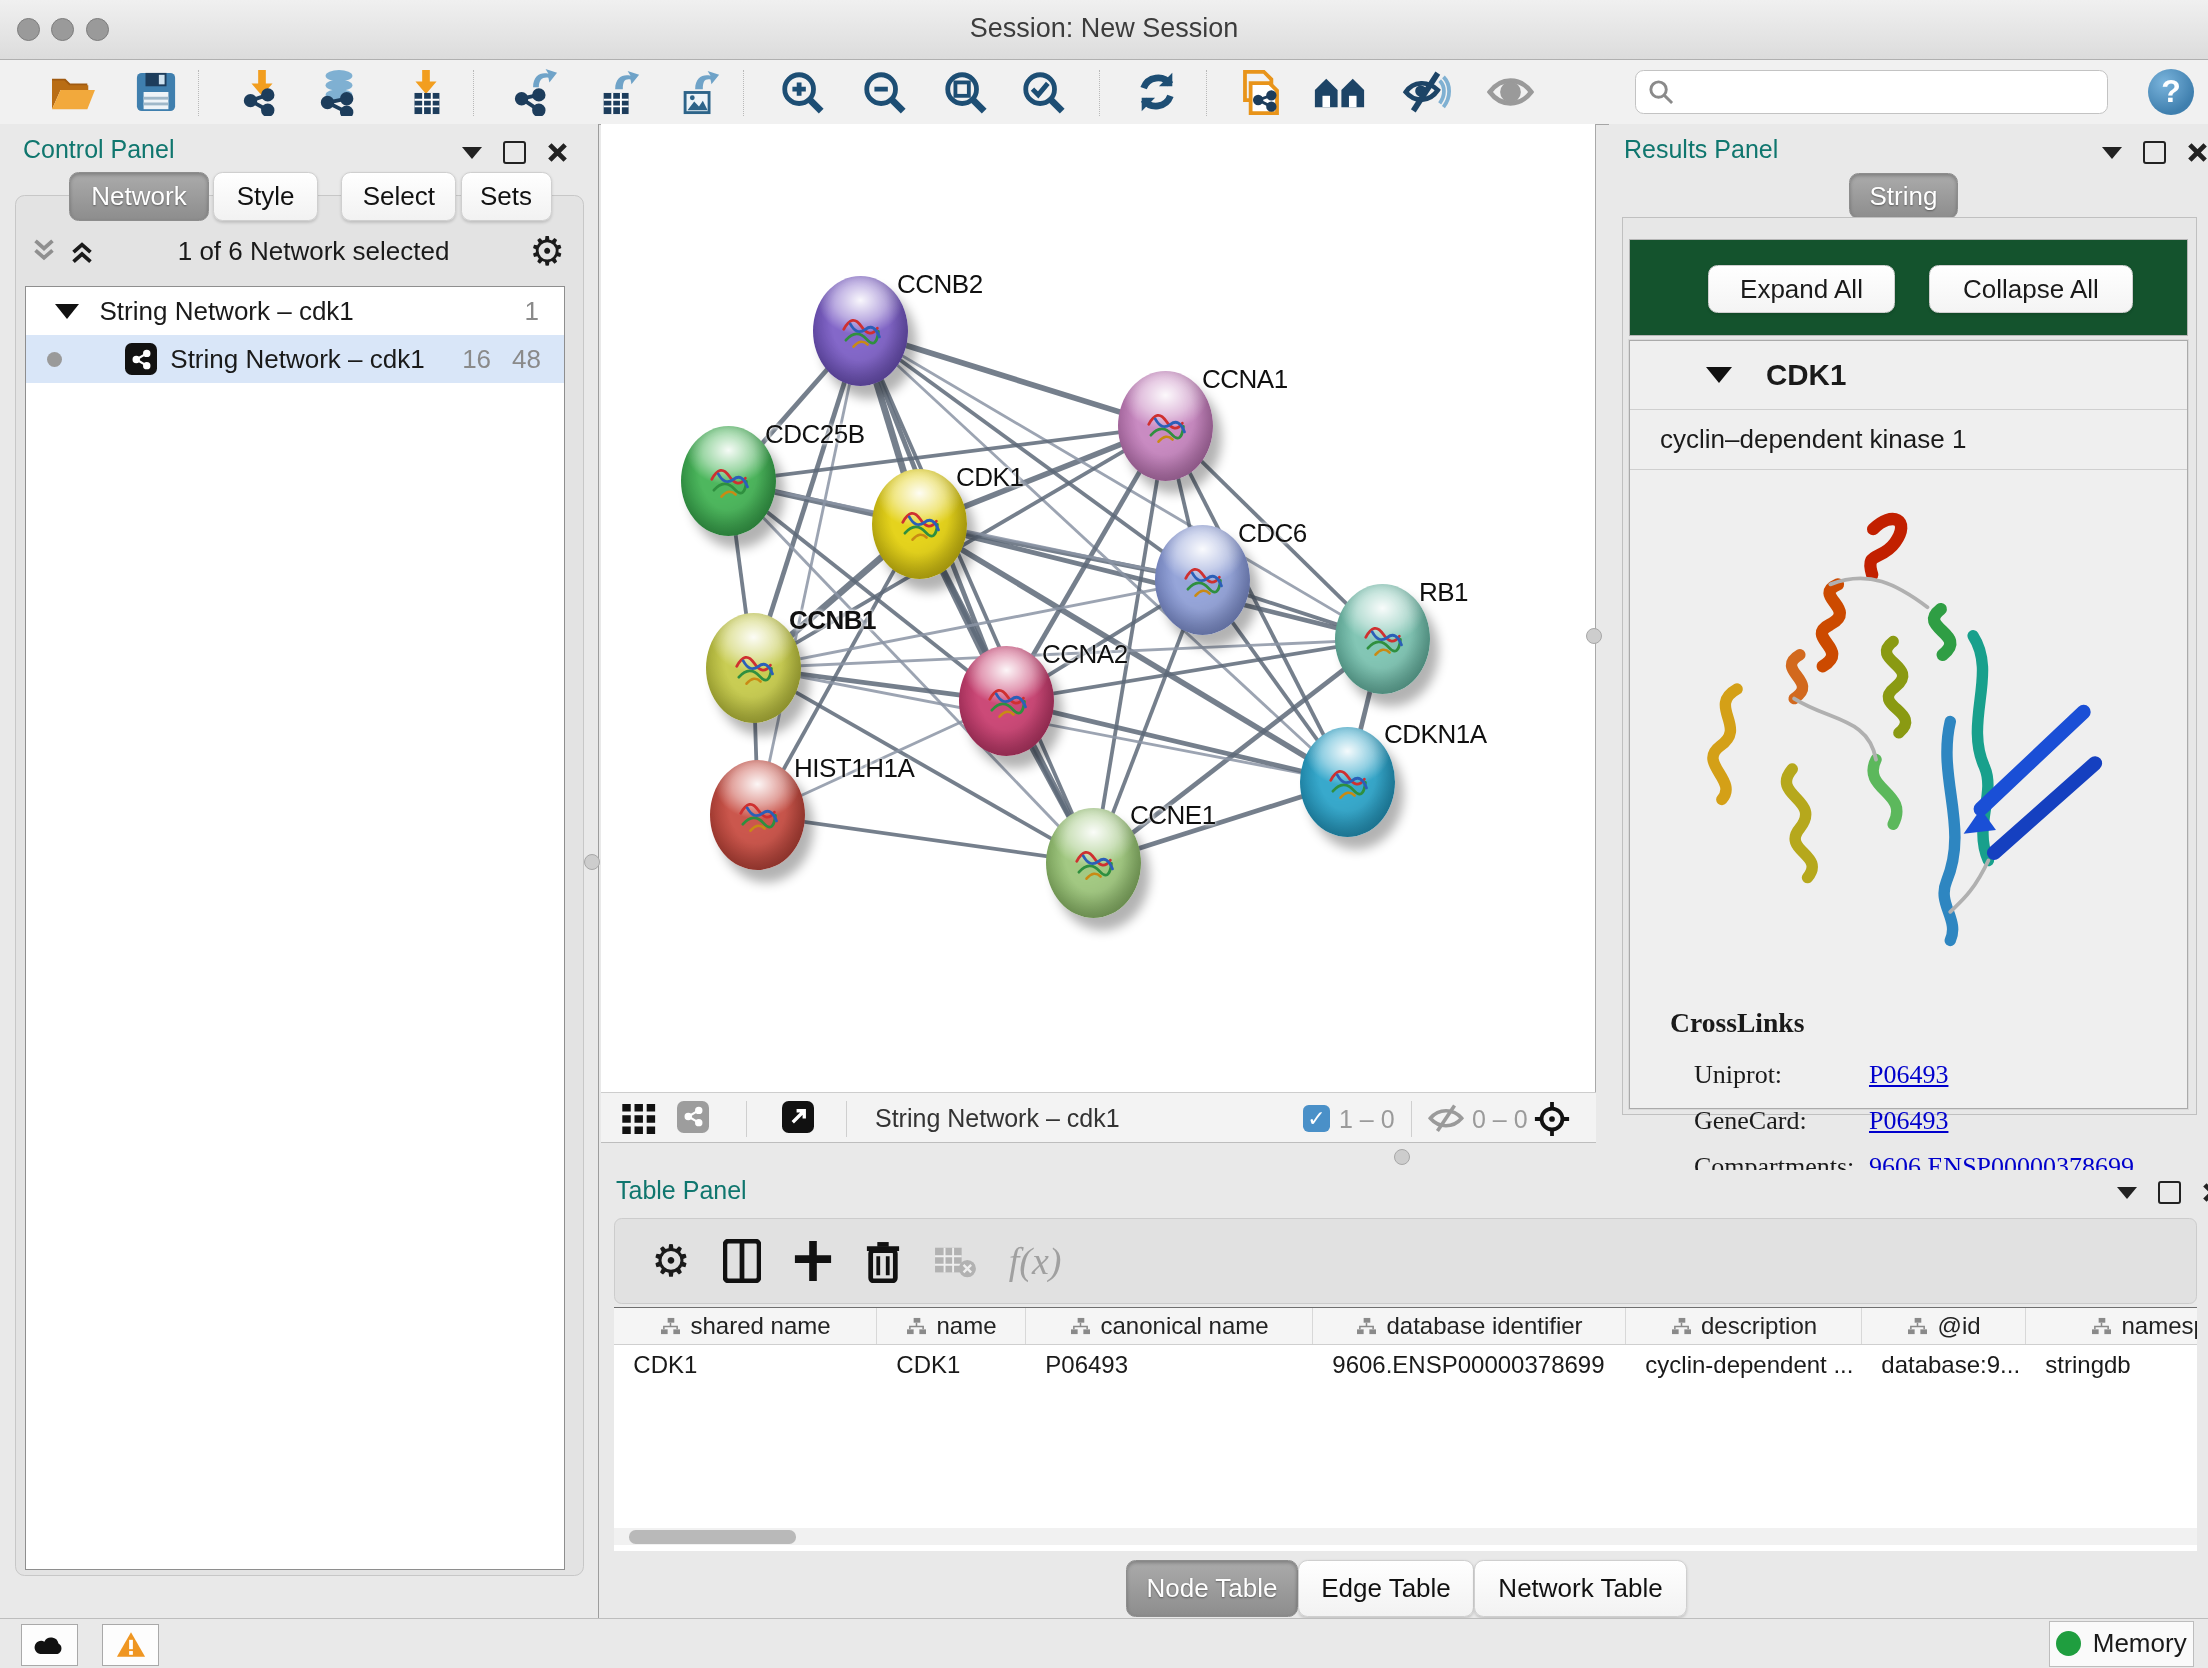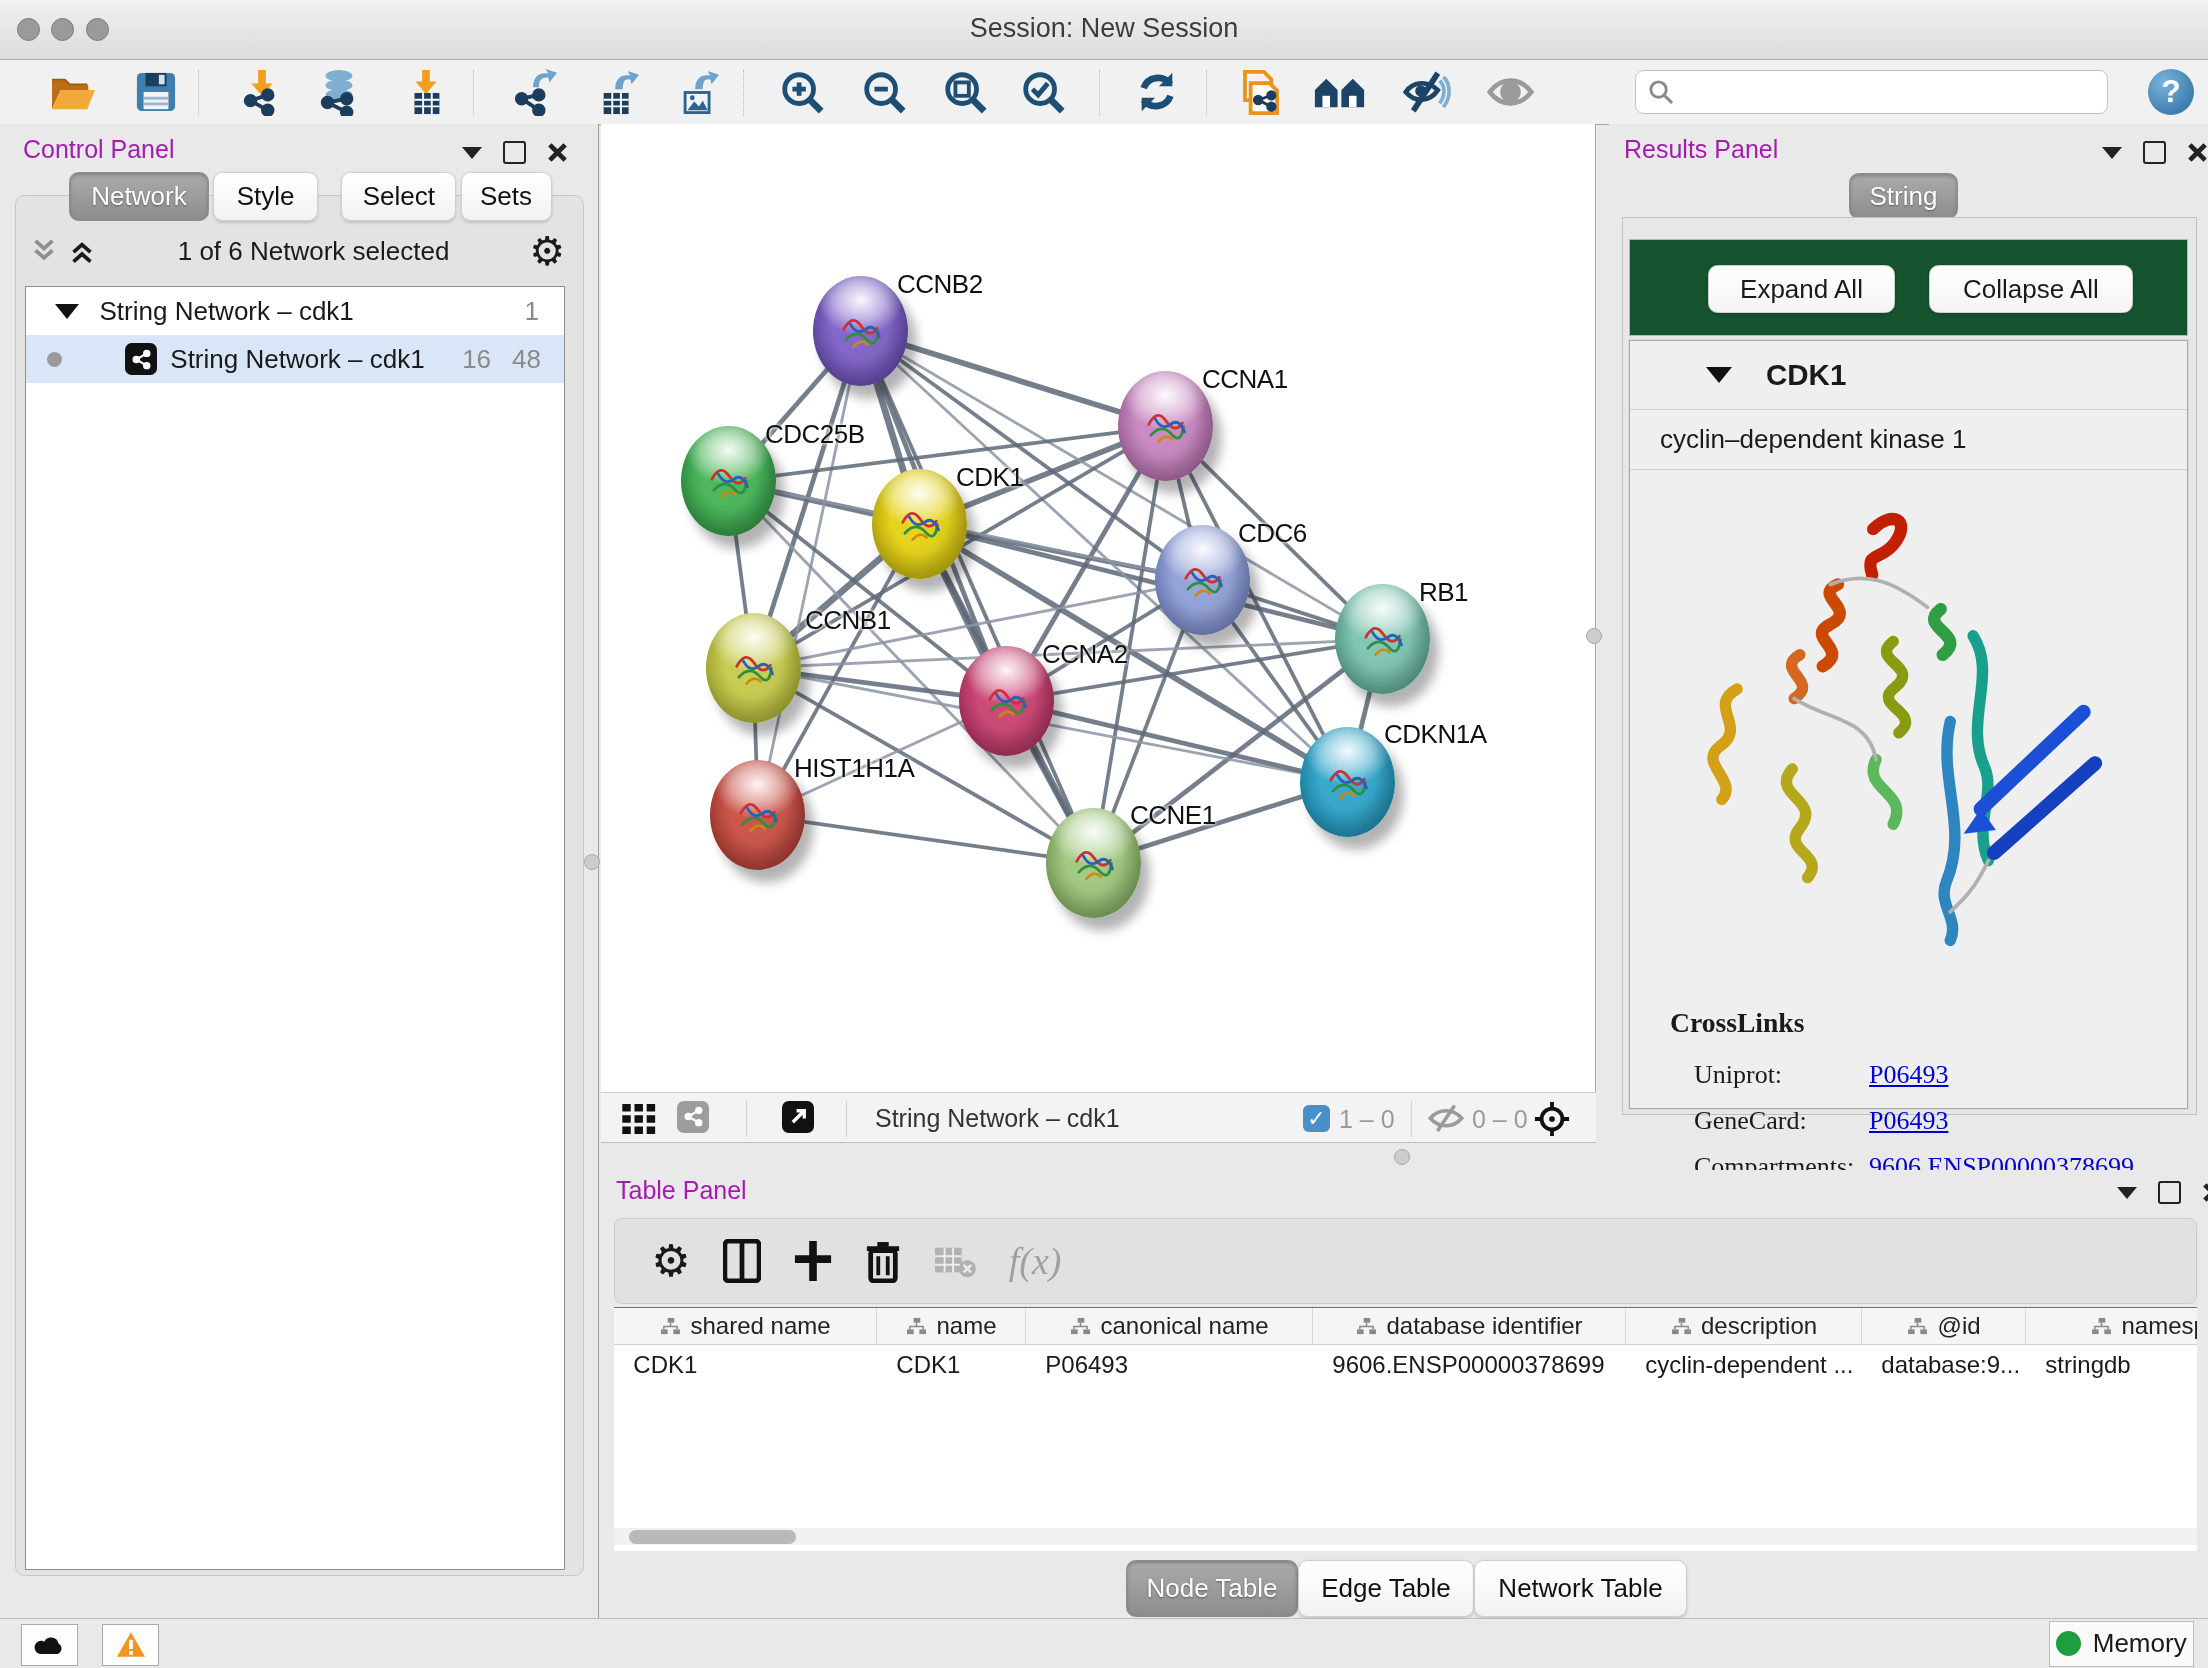--- a/index.html
+++ b/index.html
@@ -21,21 +21,21 @@
   .tb-btn{position:absolute;top:7.6px;width:53px;height:49px;display:flex;align-items:center;justify-content:center}
   .tb-sep{position:absolute;top:9.5px;width:0;height:46px;border-left:1.9px dotted #b9b9b9}
   #search-box{position:absolute;left:1635px;top:9.5px;width:473px;height:44px;background:#fff;
     border:1px solid #c3c3c3;border-radius:8.6px;display:flex;align-items:center;padding-left:11.4px;box-sizing:border-box}
   #search-box input{border:none;outline:none;font-size:23px;width:399px;background:transparent;font-family:"Liberation Sans",sans-serif}
   #help-btn{position:absolute;left:2148px;top:8.6px;width:46px;height:46px;border-radius:50%;
     background:radial-gradient(circle at 35% 30%,#7ab4dc,#3f7fae 70%);color:#fff;font-size:32px;font-weight:bold;
     display:flex;align-items:center;justify-content:center}
 
   
-  .panel-title{font-size:25px;color:#a21caf}
+  .panel-title{font-size:25px;color:#0f766e}
   .win-ctrls{position:absolute;display:flex;align-items:center;gap:21px}
   .tri-down{width:0;height:0;border-left:10.5px solid transparent;border-right:10.5px solid transparent;border-top:12.4px solid #222}
   .sq{width:19px;height:19px;border:2.9px solid #222;border-radius:2.9px}
   .xg svg{display:block}
 
   .tab{display:inline-flex;align-items:center;justify-content:center;font-size:26px;border:1px solid #cfcfcf;
     background:linear-gradient(#ffffff,#f2f2f2);color:#111;border-radius:9.5px;box-shadow:0 1.9px 2.9px rgba(0,0,0,.15)}
   .tab.sel{background:linear-gradient(#ababab,#8d8d8d);color:#fff;border-color:#8d8d8d;
     text-shadow:0 1px 1.9px rgba(0,0,0,.4);box-shadow:inset 0 1.9px 3.8px rgba(0,0,0,.25)}
 
@@ -440,21 +440,21 @@
       </div>
       <div class="node-label" style="left: 818px; top: 453px;">RB1</div>
       <div class="node" style="left: 105px; top: 489px; background: radial-gradient(60% 42% at 50% 22%, rgba(255, 255, 255, 0.95) 0%, rgba(255, 255, 255, 0.45) 45%, rgba(255, 255, 255, 0) 75%), radial-gradient(at 50% 42%, rgb(201, 205, 84) 42%, rgb(143, 148, 32) 96%); box-shadow: rgba(0, 0, 0, 0.3) 8.6px 12.4px 10.5px, rgba(0, 0, 0, 0.18) -7.6px -13.3px 21px inset;">
         <svg width="68" height="65" viewBox="0 0 60 60" fill="none" stroke-linecap="round">
  <path d="M15,28 q8,-15 16,-3 t15,2" stroke="#cf3030" stroke-width="2.6"></path>
  <path d="M17,38 q10,-11 19,-1 t11,-7" stroke="#2f8f3f" stroke-width="2.6"></path>
  <path d="M21,23 q6,11 14,5 t13,7" stroke="#2b5fb8" stroke-width="2.6"></path>
  <path d="M24,44 q7,-8 13,-2" stroke="#c98a14" stroke-width="2.4"></path>
         </svg>
       </div>
-      <div class="node-label" style="left: 204px; top: 481px;">CCNB1</div>
+      <div class="node-label" style="left: 188px; top: 481px; font-weight: bold;">CCNB1</div>
       <div class="node" style="left: 358px; top: 522px; background: radial-gradient(60% 42% at 50% 22%, rgba(255, 255, 255, 0.95) 0%, rgba(255, 255, 255, 0.45) 45%, rgba(255, 255, 255, 0) 75%), radial-gradient(at 50% 42%, rgb(204, 74, 120) 42%, rgb(146, 33, 75) 96%); box-shadow: rgba(0, 0, 0, 0.3) 8.6px 12.4px 10.5px, rgba(0, 0, 0, 0.18) -7.6px -13.3px 21px inset;">
         <svg width="68" height="65" viewBox="0 0 60 60" fill="none" stroke-linecap="round">
  <path d="M15,28 q8,-15 16,-3 t15,2" stroke="#cf3030" stroke-width="2.6"></path>
  <path d="M17,38 q10,-11 19,-1 t11,-7" stroke="#2f8f3f" stroke-width="2.6"></path>
  <path d="M21,23 q6,11 14,5 t13,7" stroke="#2b5fb8" stroke-width="2.6"></path>
  <path d="M24,44 q7,-8 13,-2" stroke="#c98a14" stroke-width="2.4"></path>
         </svg>
       </div>
       <div class="node-label" style="left: 441px; top: 515px;">CCNA2</div>
       <div class="node" style="left: 699px; top: 603px; background: radial-gradient(60% 42% at 50% 22%, rgba(255, 255, 255, 0.95) 0%, rgba(255, 255, 255, 0.45) 45%, rgba(255, 255, 255, 0) 75%), radial-gradient(at 50% 42%, rgb(56, 169, 204) 42%, rgb(15, 113, 148) 96%); box-shadow: rgba(0, 0, 0, 0.3) 8.6px 12.4px 10.5px, rgba(0, 0, 0, 0.18) -7.6px -13.3px 21px inset;">

